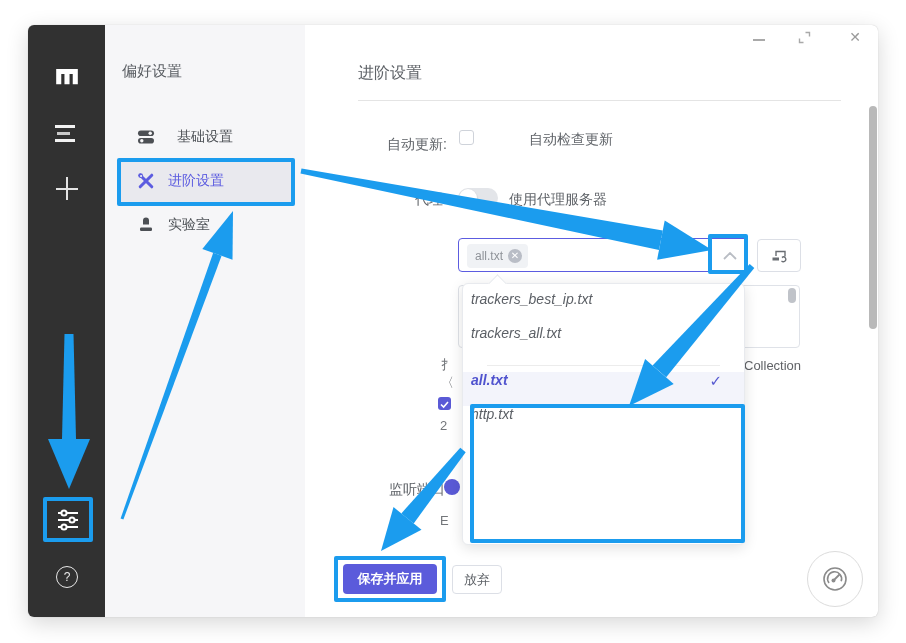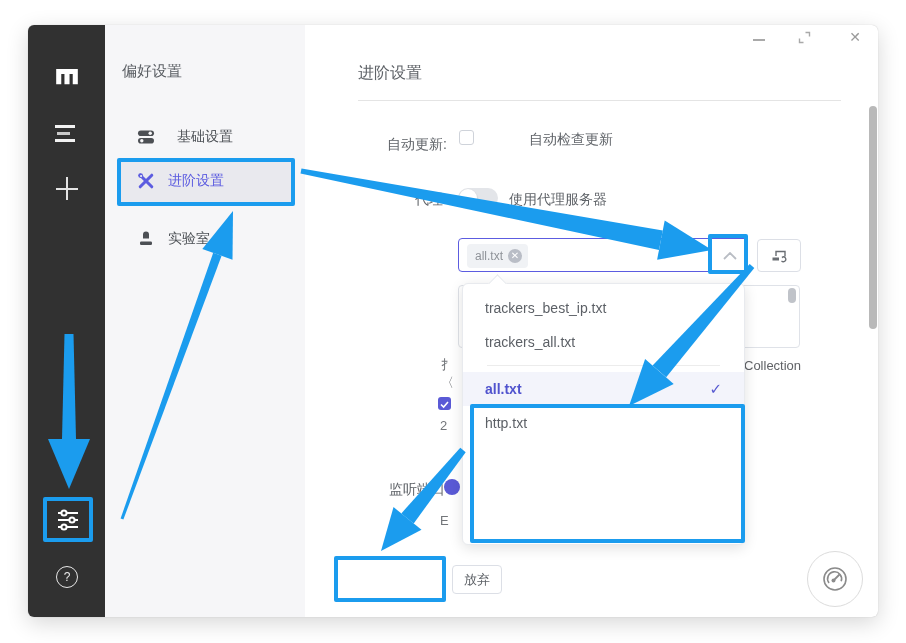--- a/index.html
+++ b/index.html
@@ -33,21 +33,21 @@
                border:none;border-radius:4px;display:flex;align-items:center;justify-content:center;}
   .btn-plain{left:424px;top:540px;width:50px;height:29px;background:#fff;color:#5f6368;font-size:13px;
              border:1px solid #dcdfe6;border-radius:4px;display:flex;align-items:center;justify-content:center;box-sizing:border-box;}
   .gauge-btn{left:779px;top:526px;width:56px;height:56px;border:1px solid #dcdcdc;border-radius:50%;background:#fff;
              display:flex;align-items:center;justify-content:center;box-sizing:border-box;}
   .scroll-thumb{left:841px;top:81px;width:8px;height:223px;background:#b9b9b9;border-radius:4px;}
   .dropdown{position:absolute;left:462px;top:283px;width:283px;height:262px;background:#fff;border:1px solid #e8eaee;
             border-radius:6px;box-shadow:0 3px 14px rgba(0,0,0,0.12);z-index:20;box-sizing:border-box;}
   .dd-notch{position:absolute;left:28px;top:-7px;width:12px;height:12px;background:#fff;border-left:1px solid #e8eaee;
             border-top:1px solid #e8eaee;transform:rotate(45deg);}
-  .dd-item{position:relative;height:34px;display:flex;align-items:center;padding:0 22px;font-size:14px;color:#5c6066;}
+  .dd-item{position:relative;height:34px;display:flex;align-items:flex-start;padding:0 8px;font-size:14px;color:#5c6066;font-style:italic;}
   .dd-item.selected{background:#f3f4fb;color:#5053ce;font-weight:bold;}
   .dd-check{position:absolute;right:22px;color:#5558d0;font-size:15px;}
   .dd-divider{margin:6px 24px;border-top:1px solid #ececec;height:0;}
   .dd-group-label{padding:20px 22px 0 22px;height:18px;font-size:12px;color:#a8abb2;}
   .anno-box{position:absolute;border:4px solid #1b9cee;border-radius:2px;z-index:40;}
   .frag{position:absolute;font-size:13px;color:#73767a;z-index:5;}
   .titlebar-btn{position:absolute;display:flex;align-items:center;justify-content:center;}
   .sb-icon{position:absolute;}
 </style>
 </head>
@@ -103,21 +103,21 @@
         <g stroke="#5c5ce0" stroke-width="3" stroke-linecap="round">
           <line x1="3.2" y1="14.8" x2="14.8" y2="3.2"></line>
           <line x1="3.2" y1="3.2" x2="14.8" y2="14.8"></line>
         </g>
         <circle cx="3.6" cy="3.6" r="2.4" fill="#5c5ce0"></circle>
         <circle cx="4.1" cy="4.1" r="1.1" fill="#e9e9ee"></circle>
       </svg>
       <span>进阶设置</span>
     </div>
 
-    <div class="abs menu-item" style="top:192px;">
+    <div class="abs menu-item" style="top:178px;">
       <svg class="mi-icon" viewBox="0 0 18 18">
         <path d="M9,1.5 a3,3 0 0 1 3,3 v4 h-6 v-4 a3,3 0 0 1 3,-3 Z" fill="#4c4f54"></path>
         <rect x="3" y="11.5" width="12" height="3.4" rx="1.2" fill="#4c4f54"></rect>
       </svg>
       <span>实验室</span>
     </div>
 
     <div class="abs main-title">进阶设置</div>
     <div class="abs divider"></div>
 
@@ -177,20 +177,23 @@
       <svg width="13" height="13" viewBox="0 0 13 13">
         <path d="M3,6.5 L5.6,9 L10,4" stroke="#fff" stroke-width="1.6" fill="none"></path>
       </svg>
     </div>
     <div class="frag" style="left:412px;top:393px;">2</div>
     <div class="abs" style="left:416px;top:454px;width:16px;height:16px;background:#5a5ad6;border-radius:50%;z-index:5;"></div>
     <div class="frag" style="left:412px;top:488px;">E</div>
 
     <div class="abs form-label" style="left:257px;top:456px;">监听端口</div>
 
+    <div class="abs btn-primary">
+      <span>保存并应用</span>
+    </div>
     <div class="abs btn-plain">
       <span>放弃</span>
     </div>
 
     <div class="abs gauge-btn">
       <svg width="30" height="30" viewBox="0 0 30 30">
         <circle cx="15" cy="15" r="11" stroke="#8b8b8b" stroke-width="1.6" fill="none"></circle>
         <path d="M9,19 a7,7 0 1 1 12.2,-1.8" stroke="#8b8b8b" stroke-width="1.6" fill="none"></path>
         <circle cx="13.5" cy="16.5" r="2" fill="#8b8b8b"></circle>
         <line x1="14.5" y1="15.5" x2="19.5" y2="10.5" stroke="#8b8b8b" stroke-width="1.8"></line>

